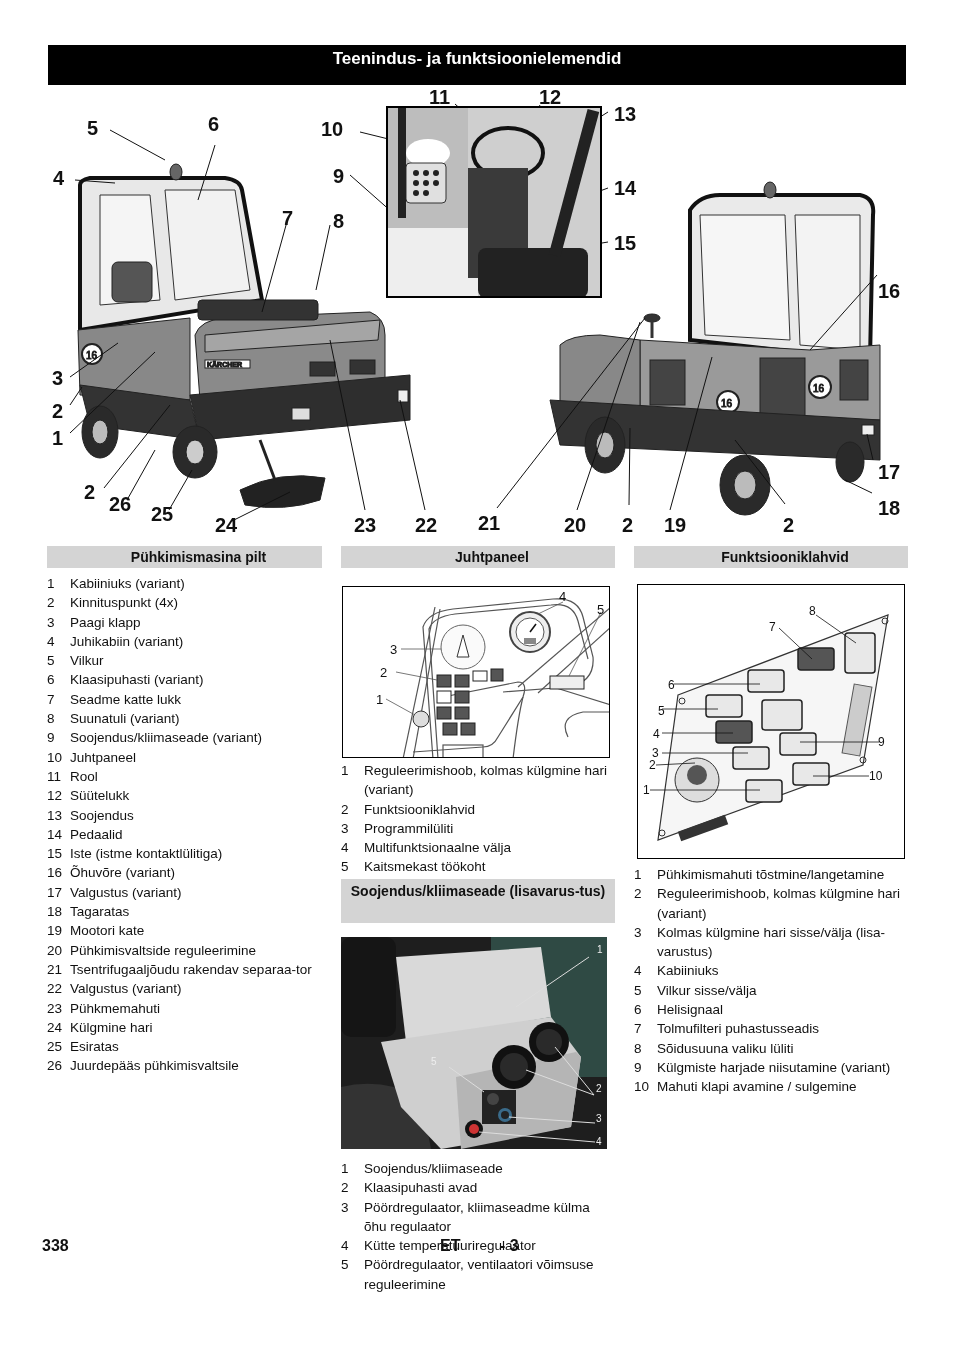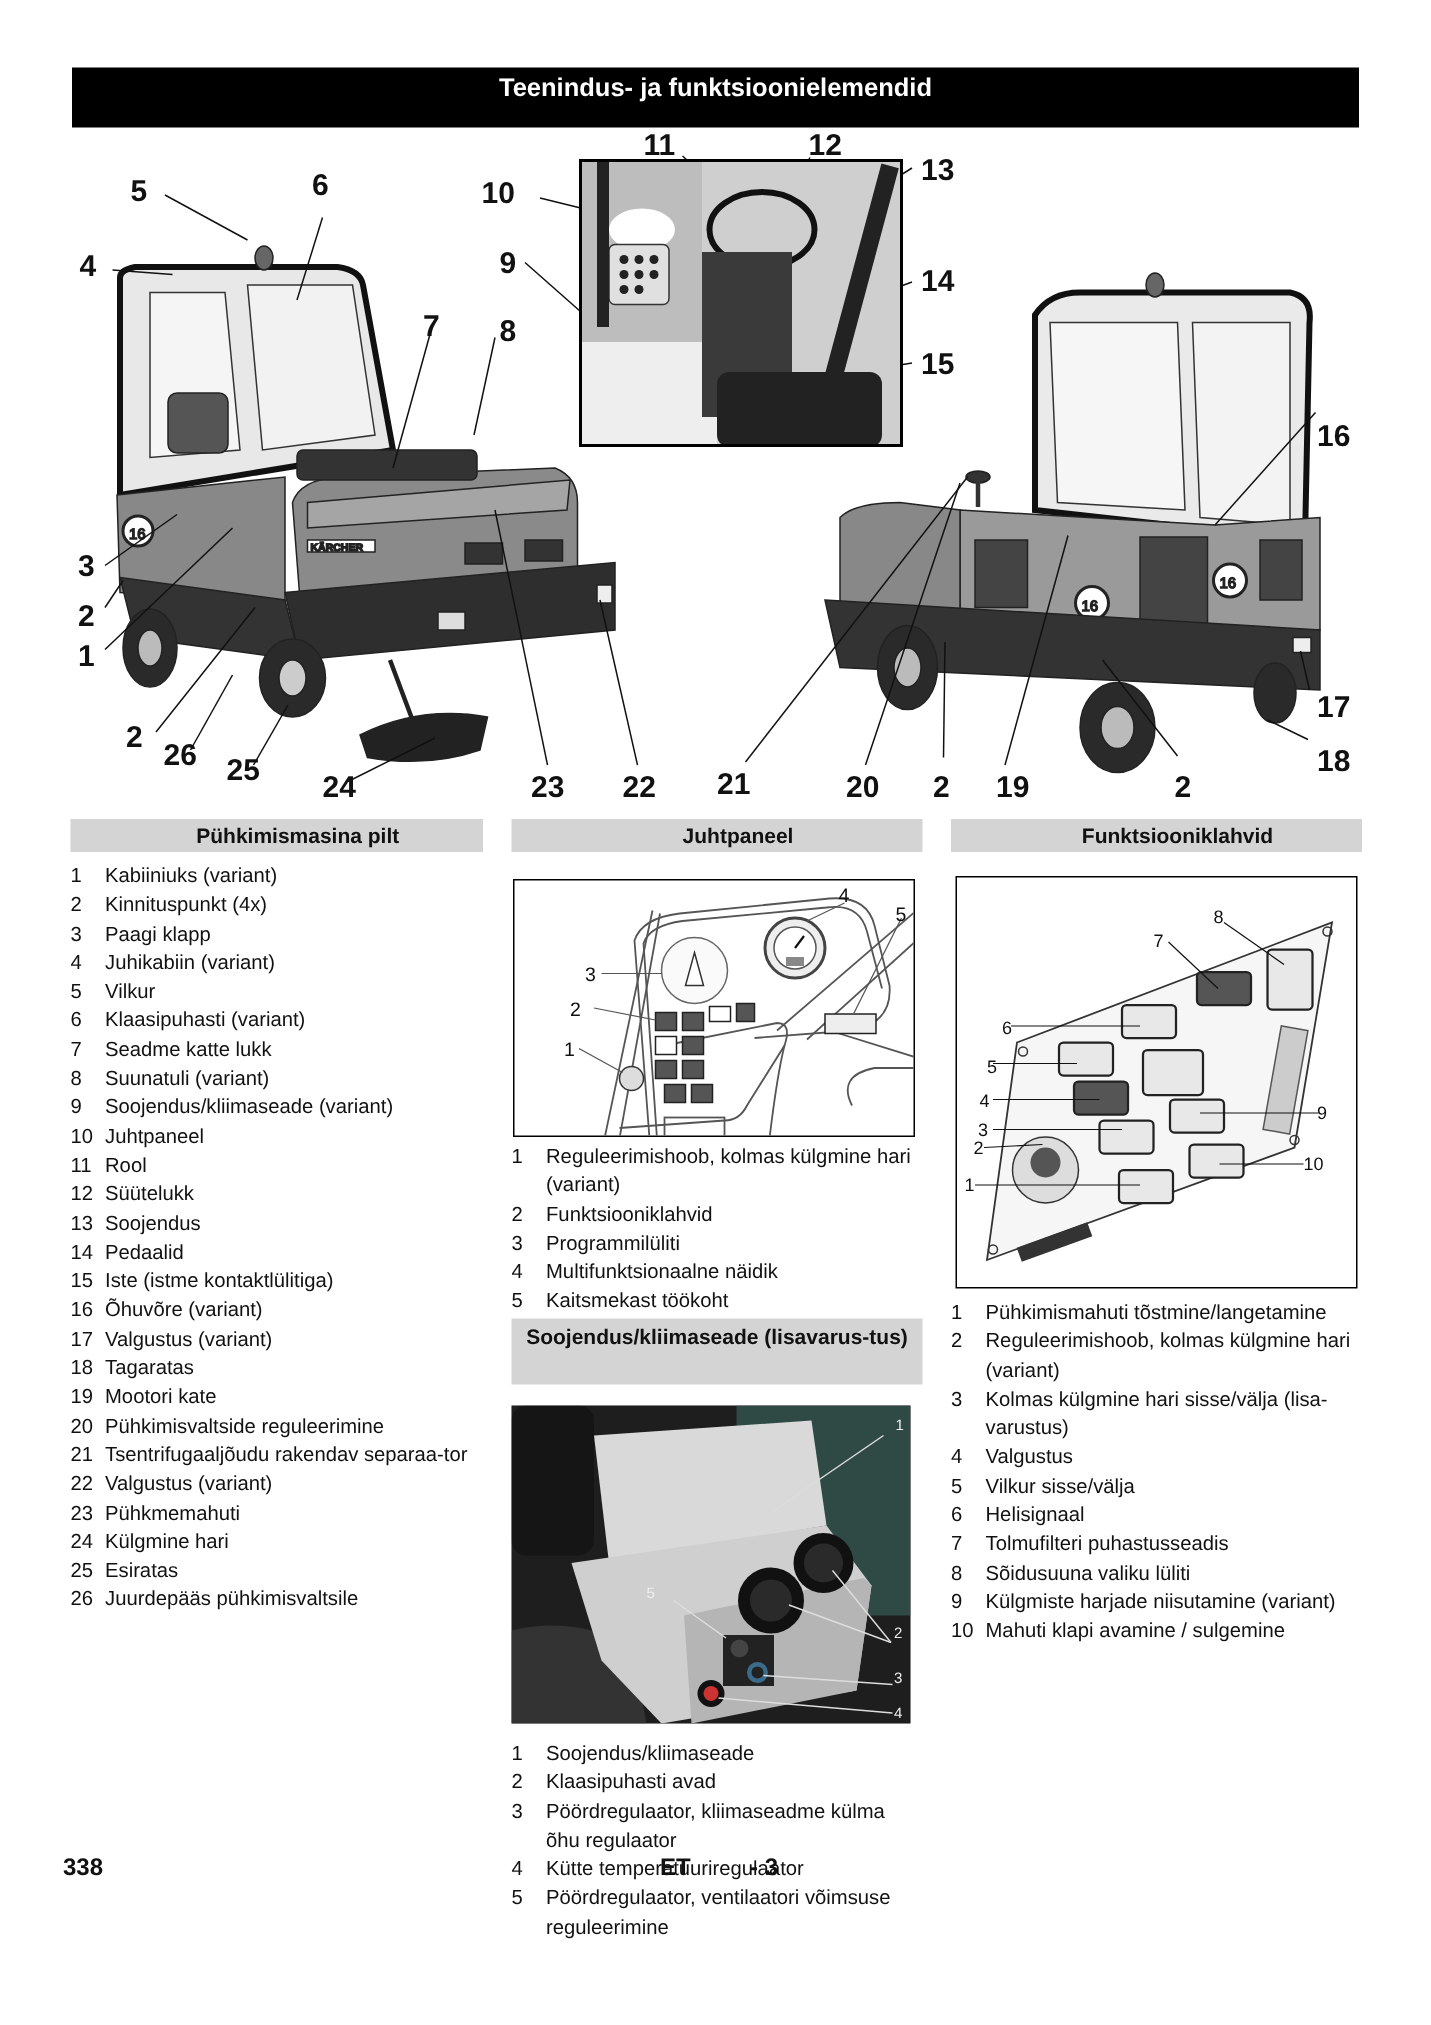--- a/index.html
+++ b/index.html
@@ -340,21 +340,21 @@
     <div class="row">
       <span class="num">2</span>
       <span class="txt">Funktsiooniklahvid</span>
     </div>
     <div class="row">
       <span class="num">3</span>
       <span class="txt">Programmilüliti</span>
     </div>
     <div class="row">
       <span class="num">4</span>
-      <span class="txt">Multifunktsionaalne näidik</span>
+      <span class="txt">Multifunktsionaalne välja</span>
     </div>
     <div class="row">
       <span class="num">5</span>
       <span class="txt">Kaitsmekast töökoht</span>
     </div>
   </div>
 
 <div class="sec-head" style="left:341px;top:879px;width:274px;height:44px;line-height:19px;padding:3px 4px;">Soojendus/kliimaseade (lisavarus-tus)</div>
 
 <div class="photo">
@@ -470,21 +470,21 @@
     <div class="row">
       <span class="num">2</span>
       <span class="txt">Reguleerimishoob, kolmas külgmine hari (variant)</span>
     </div>
     <div class="row">
       <span class="num">3</span>
       <span class="txt">Kolmas külgmine hari sisse/välja (lisa-varustus)</span>
     </div>
     <div class="row">
       <span class="num">4</span>
-      <span class="txt">Valgustus</span>
+      <span class="txt">Kabiiniuks</span>
     </div>
     <div class="row">
       <span class="num">5</span>
       <span class="txt">Vilkur sisse/välja</span>
     </div>
     <div class="row">
       <span class="num">6</span>
       <span class="txt">Helisignaal</span>
     </div>
     <div class="row">

